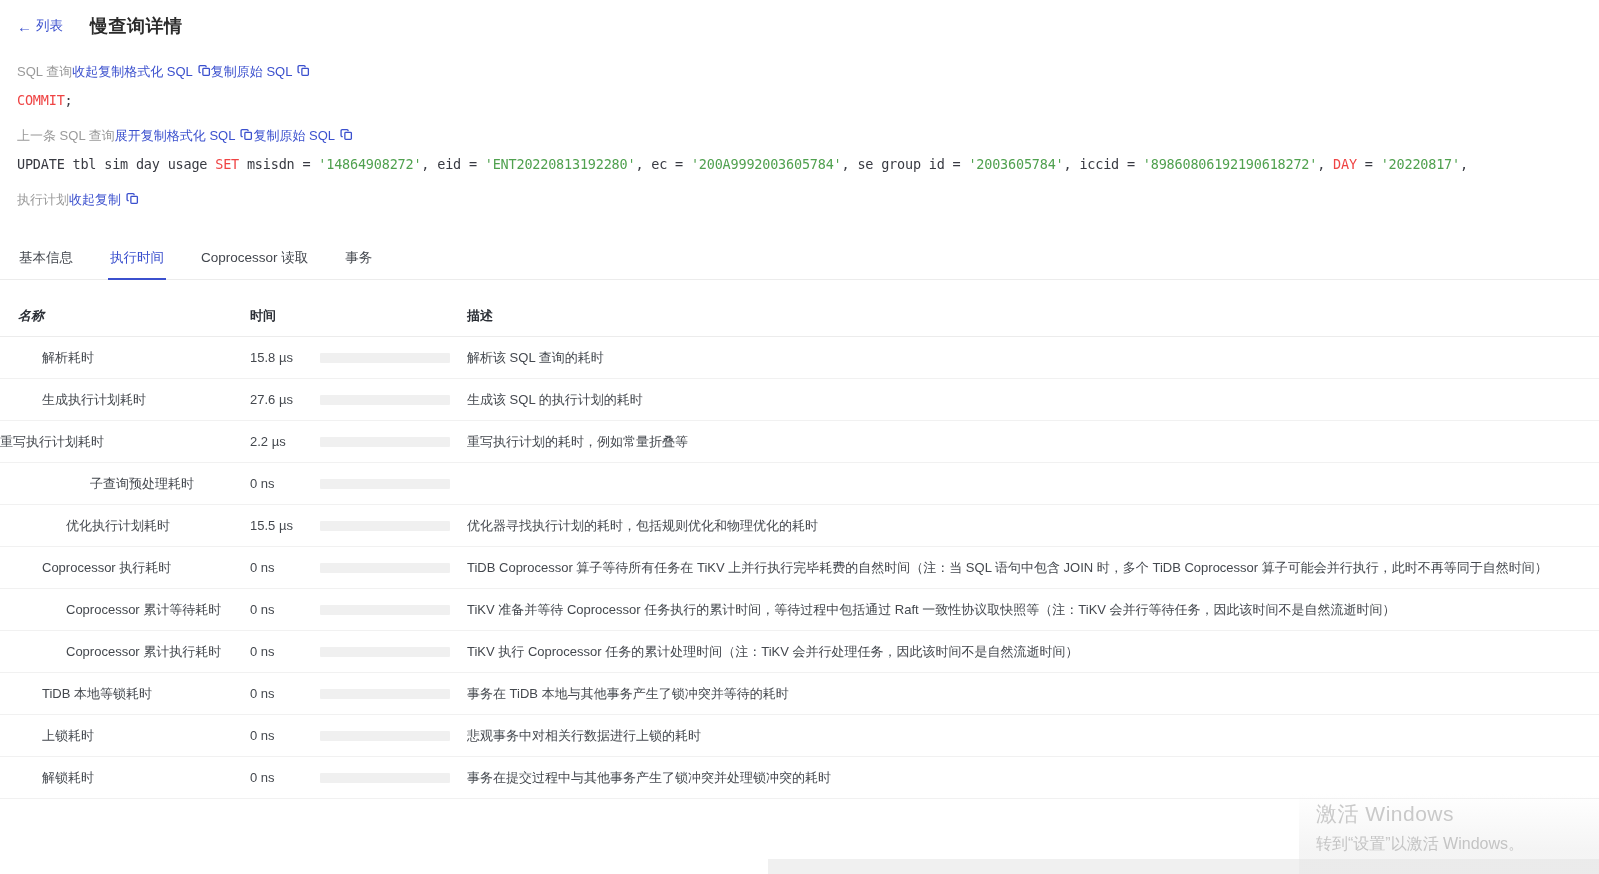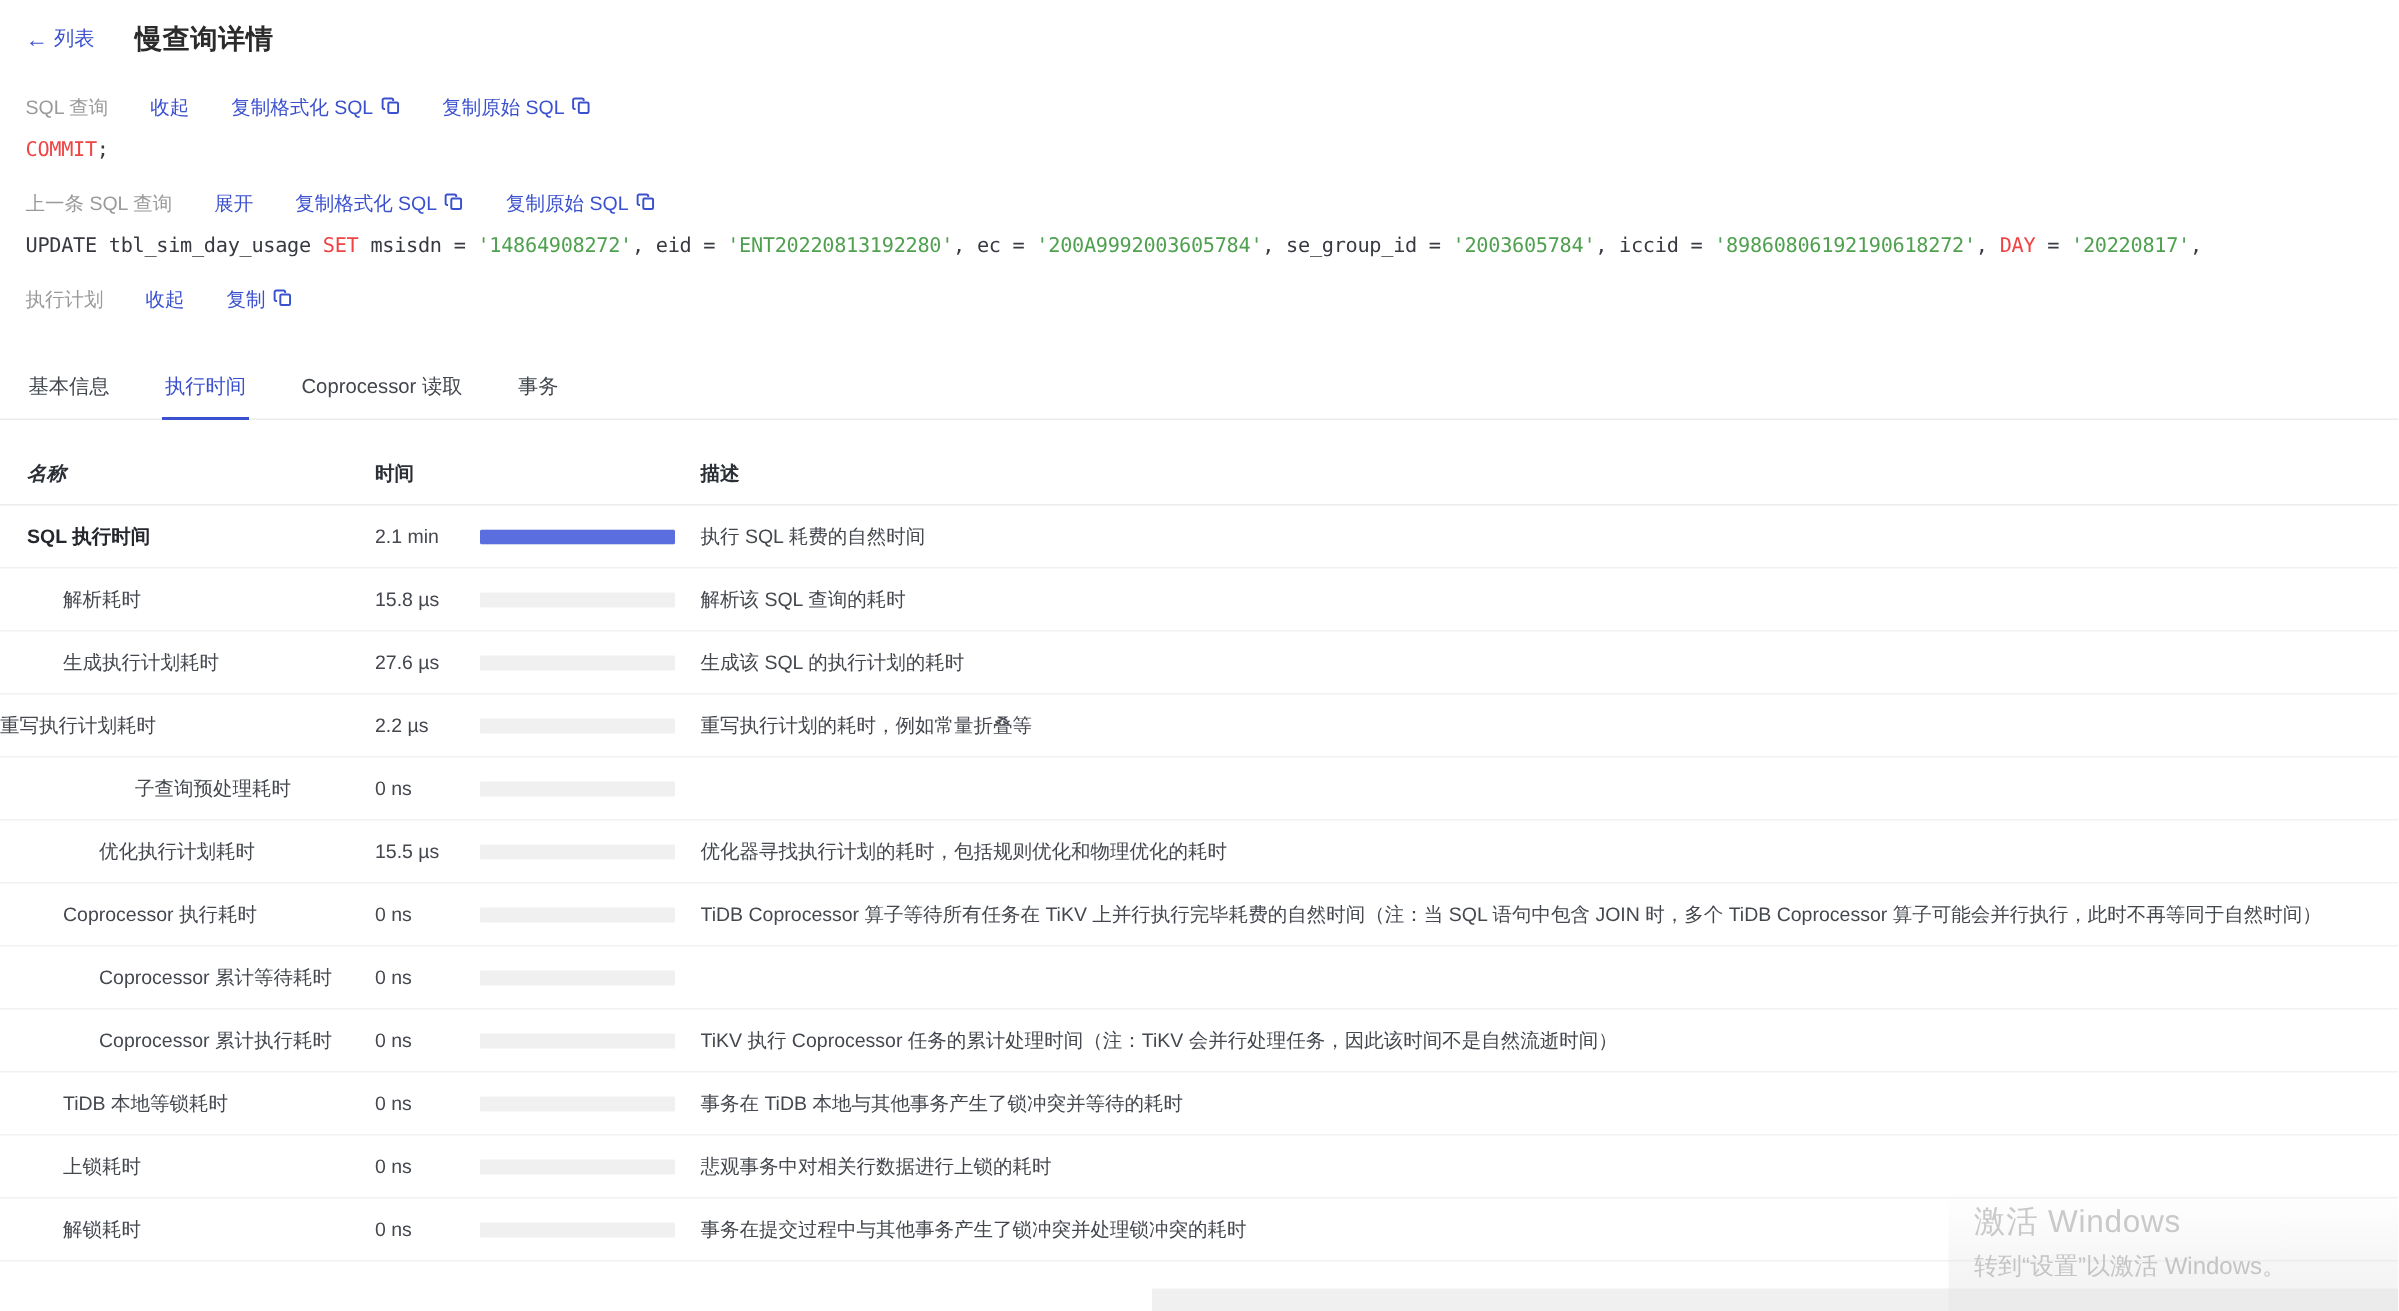--- a/index.html
+++ b/index.html
@@ -8,21 +8,21 @@
 
   .page { padding: 0; }
 
   
   .topbar { display: flex; align-items: center; padding: 13px 17px 0 17px; height: 39px; }
   .back-link { color: #3b50ce; text-decoration: none; font-size: 13.5px; display: inline-flex; align-items: center; gap: 4px; cursor: pointer; }
   .back-arrow { font-size: 15px; line-height: 1; }
   .page-title { font-size: 18px; font-weight: 600; color: #2b2b2b; margin-left: 27px; letter-spacing: .5px; }
 
   
-  .sec-row { display: flex; align-items: center; gap: 28px; padding-left: 17px; }
+  .sec-row { display: flex; align-items: center; gap: 0; padding-left: 17px; }
   .sec-row.sql1 { margin-top: 24px; }
   .sec-row.sql2 { margin-top: 19px; }
   .sec-row.plan { margin-top: 19px; }
   .sec-label { color: #9a9a9a; font-size: 13px; }
   .lnk { color: #3b50ce; text-decoration: none; cursor: pointer; display: inline-flex; align-items: center; gap: 5px; font-size: 13px; }
   .copy-ic { display: inline-block; }
 
   
   .sqlline { font-family: "DejaVu Sans Mono", monospace; font-size: 13.5px; padding-left: 17px; margin-top: 11px; white-space: nowrap; overflow: hidden; color: #383a42; letter-spacing: -0.2px; }
   .tk-kw { color: #ef4444; }
@@ -129,30 +129,20 @@
 
   <div class="tabs"><div class="tab">基本信息</div><div class="tab active">执行时间</div><div class="tab">Coprocessor 读取</div><div class="tab">事务</div></div>
 
   <div class="table">
     <div class="thead">
       <div class="hname">名称</div>
       <div>时间</div>
       <div>描述</div>
     </div>
     <div class="tbody">
-        <div class="trow bold">
-          <div class="cell name" style="padding-left: 18px;">SQL 执行时间</div>
-          <div class="cell time">2.1 min</div>
-          <div class="cell barcell">
-            <div class="track">
-              <div class="fill" style="width: 100%;"></div>
-            </div>
-          </div>
-          <div class="cell desc">执行 SQL 耗费的自然时间</div>
-        </div>
         <div class="trow">
           <div class="cell name" style="padding-left: 42px;">解析耗时</div>
           <div class="cell time">15.8 µs</div>
           <div class="cell barcell">
             <div class="track">
               <div class="fill" style="width: 0%;"></div>
             </div>
           </div>
           <div class="cell desc">解析该 SQL 查询的耗时</div>
         </div>
@@ -207,20 +197,21 @@
           <div class="cell desc">TiDB Coprocessor 算子等待所有任务在 TiKV 上并行执行完毕耗费的自然时间（注：当 SQL 语句中包含 JOIN 时，多个 TiDB Coprocessor 算子可能会并行执行，此时不再等同于自然时间）</div>
         </div>
         <div class="trow">
           <div class="cell name" style="padding-left: 66px;">Coprocessor 累计等待耗时</div>
           <div class="cell time">0 ns</div>
           <div class="cell barcell">
             <div class="track">
               <div class="fill" style="width: 0%;"></div>
             </div>
           </div>
+          <div class="cell desc">TiKV 准备并等待 Coprocessor 任务执行的累计时间，等待过程中包括通过 Raft 一致性协议取快照等（注：TiKV 会并行等待任务，因此该时间不是自然流逝时间）</div>
         </div>
         <div class="trow">
           <div class="cell name" style="padding-left: 66px;">Coprocessor 累计执行耗时</div>
           <div class="cell time">0 ns</div>
           <div class="cell barcell">
             <div class="track">
               <div class="fill" style="width: 0%;"></div>
             </div>
           </div>
           <div class="cell desc">TiKV 执行 Coprocessor 任务的累计处理时间（注：TiKV 会并行处理任务，因此该时间不是自然流逝时间）</div>

